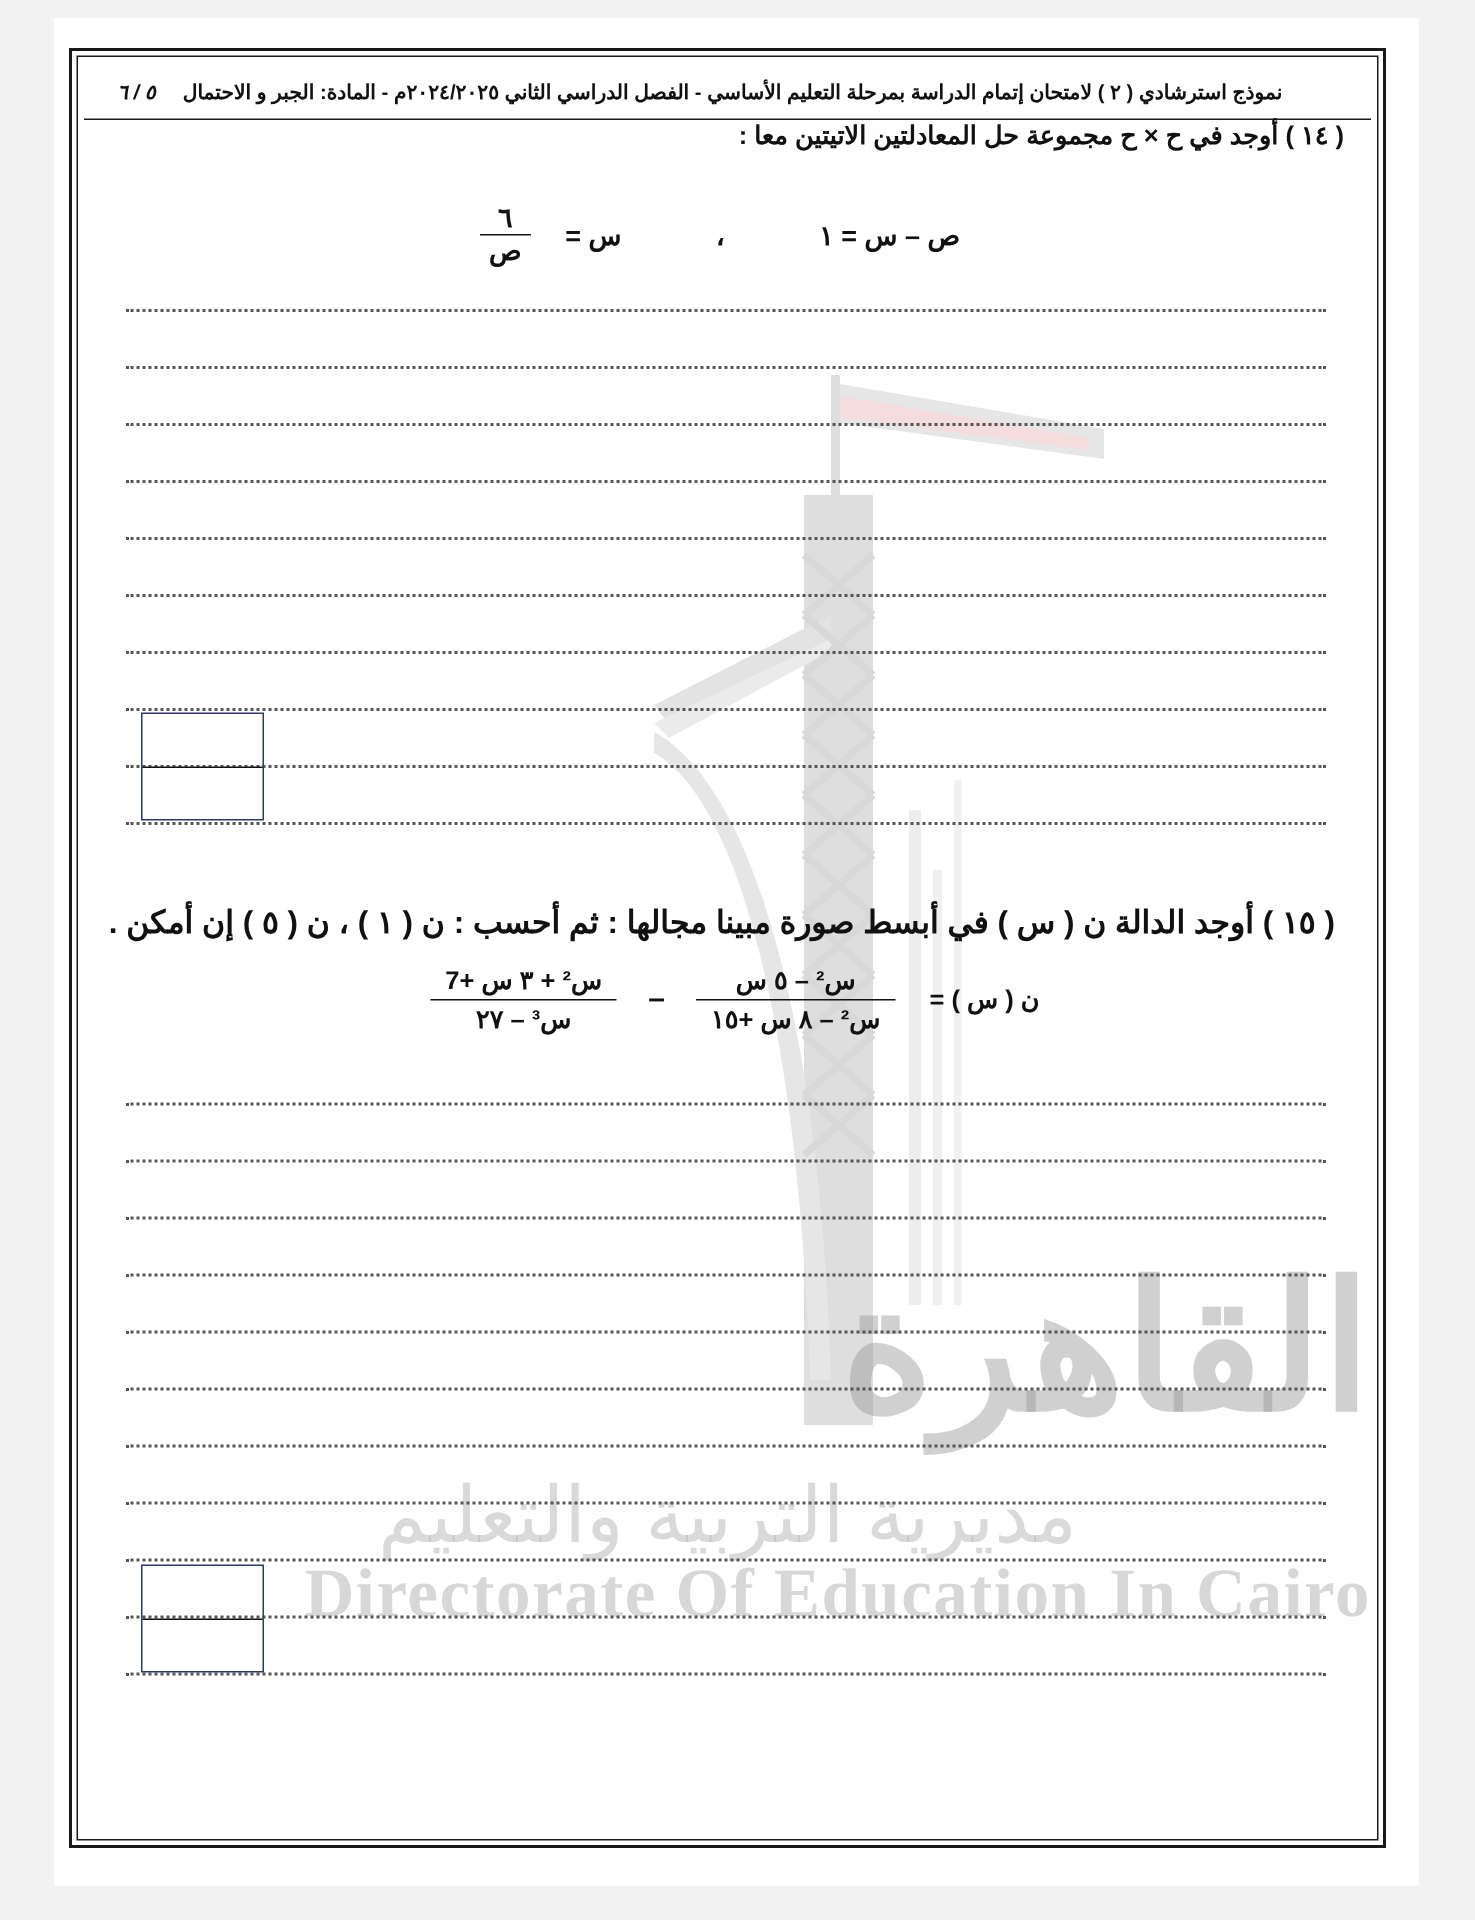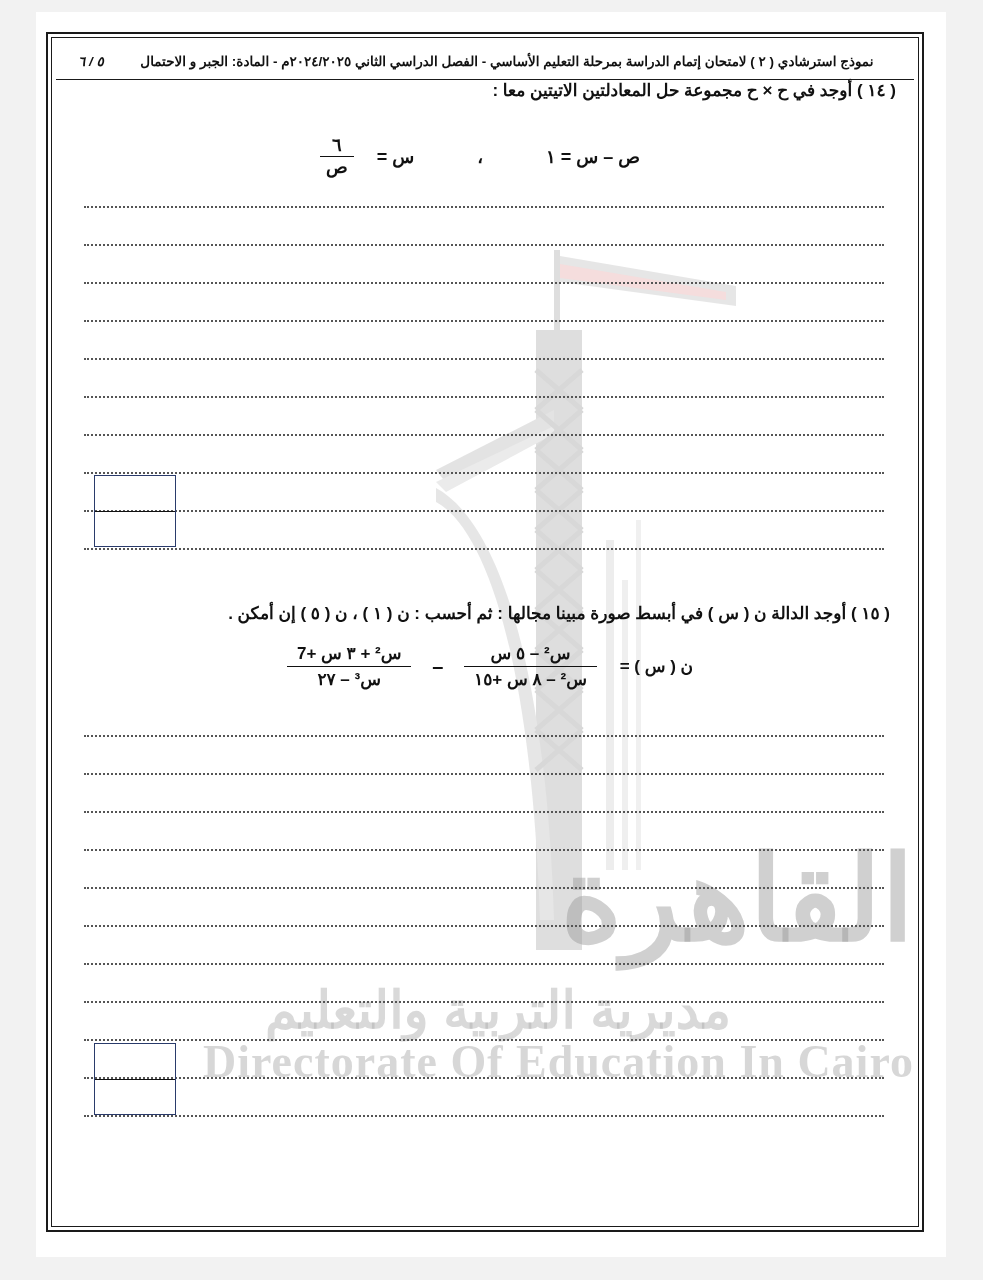--- a/index.html
+++ b/index.html
@@ -57,21 +57,21 @@
     display: flex;
     align-items: center;
     padding: 0 22px;
     font-size: 13.5px;
     font-weight: bold;
     color: #111;
     white-space: nowrap;
   }
   .header .title {
     flex: 1;
-    text-align: center;
+    text-align: left;
   }
   .header .pageno {
     padding-right: 18px;
     letter-spacing: 1px;
     font-style: italic;
   }
 
   
   .content {
     position: absolute;
@@ -85,21 +85,21 @@
   .q {
     position: absolute;
     right: 18px;
     font-size: 17px;
     font-weight: bold;
     color: #111;
     white-space: nowrap;
     direction: rtl;
   }
   .q14 { top: 0; }
-  .q15 { top: 523px; right: 24px; font-size: 17px; }
+  .q15 { top: 523px; right: 24px; font-size: 21px; }
 
   
   .eq14 {
     position: absolute;
     top: 56px;
     right: 0;
     width: 858px;
     text-align: center;
     font-size: 18px;
     font-weight: bold;
@@ -186,25 +186,25 @@
     width: 858px;
     text-align: right;
     font-size: 118px;
     font-weight: bold;
     color: rgba(150,150,150,0.45);
     letter-spacing: 4px;
     line-height: 1;
   }
   .wm-arabic2 {
     top: 900px;
-    left: 13px;
+    left: 0;
     width: 858px;
     text-align: center;
     font-size: 52px;
-    font-weight: bold;
+    font-weight: normal;
     color: rgba(170,170,170,0.45);
     letter-spacing: 2px;
   }
   .wm-latin {
     top: 955px;
     left: 0;
     width: 858px;
     font-family: "Liberation Serif", serif;
     font-size: 46px;
     font-weight: bold;

